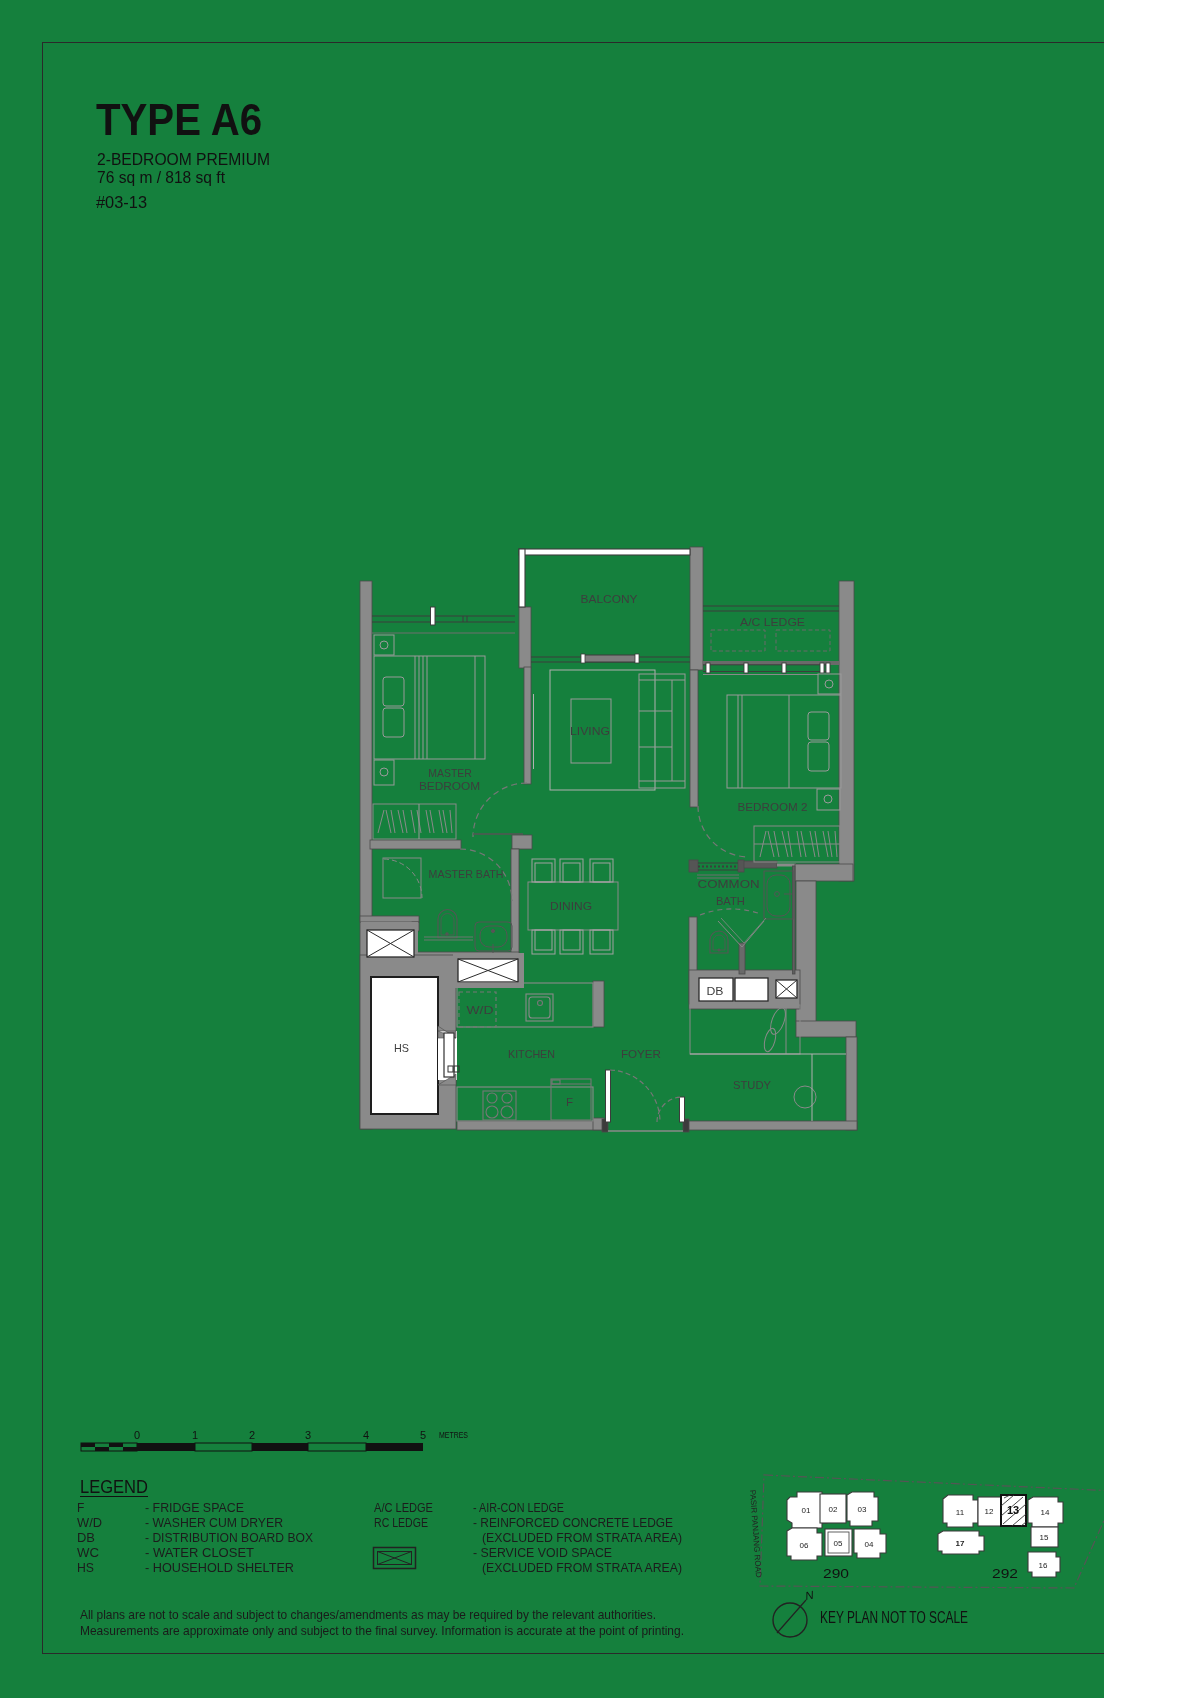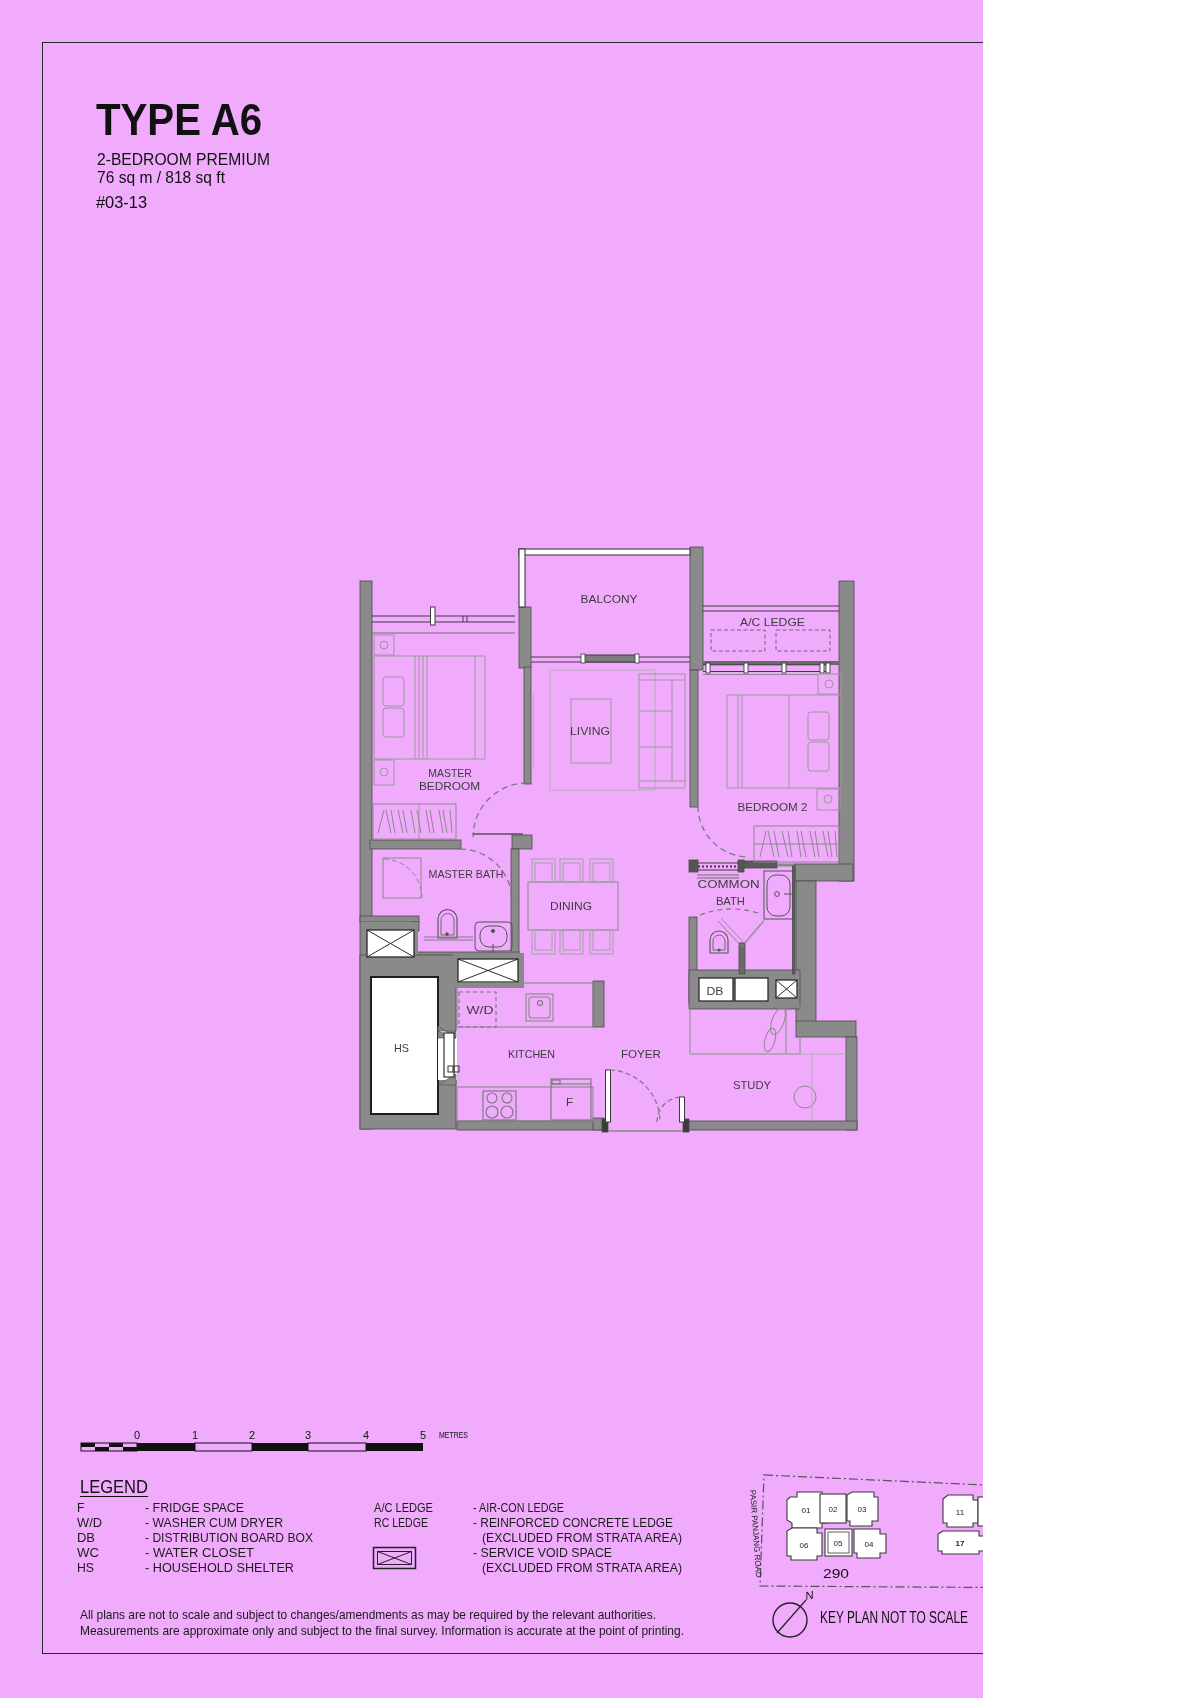--- a/index.html
+++ b/index.html
@@ -1,16 +1,16 @@
 <!DOCTYPE html>
 <html><head>
 <meta charset="utf-8">
 <style>
   html,body{margin:0;padding:0;background:#ffffff;}
-  #page{position:relative;width:983px;height:1698px;background:#f0abfc;overflow:hidden;
+  #page{position:relative;width:1104px;height:1698px;background:#15803d;overflow:hidden;
         font-family:"Liberation Sans", sans-serif;}
   svg text{font-family:"Liberation Sans", sans-serif;}
   .rlabel{font-size:11.6px;fill:#3d3d3d;}
   .leg{font-size:12px;fill:#1c1c1c;}
   .kp{font-size:8px;fill:#222;}
 </style>
 </head>
 <body>
 <div id="page">
 

